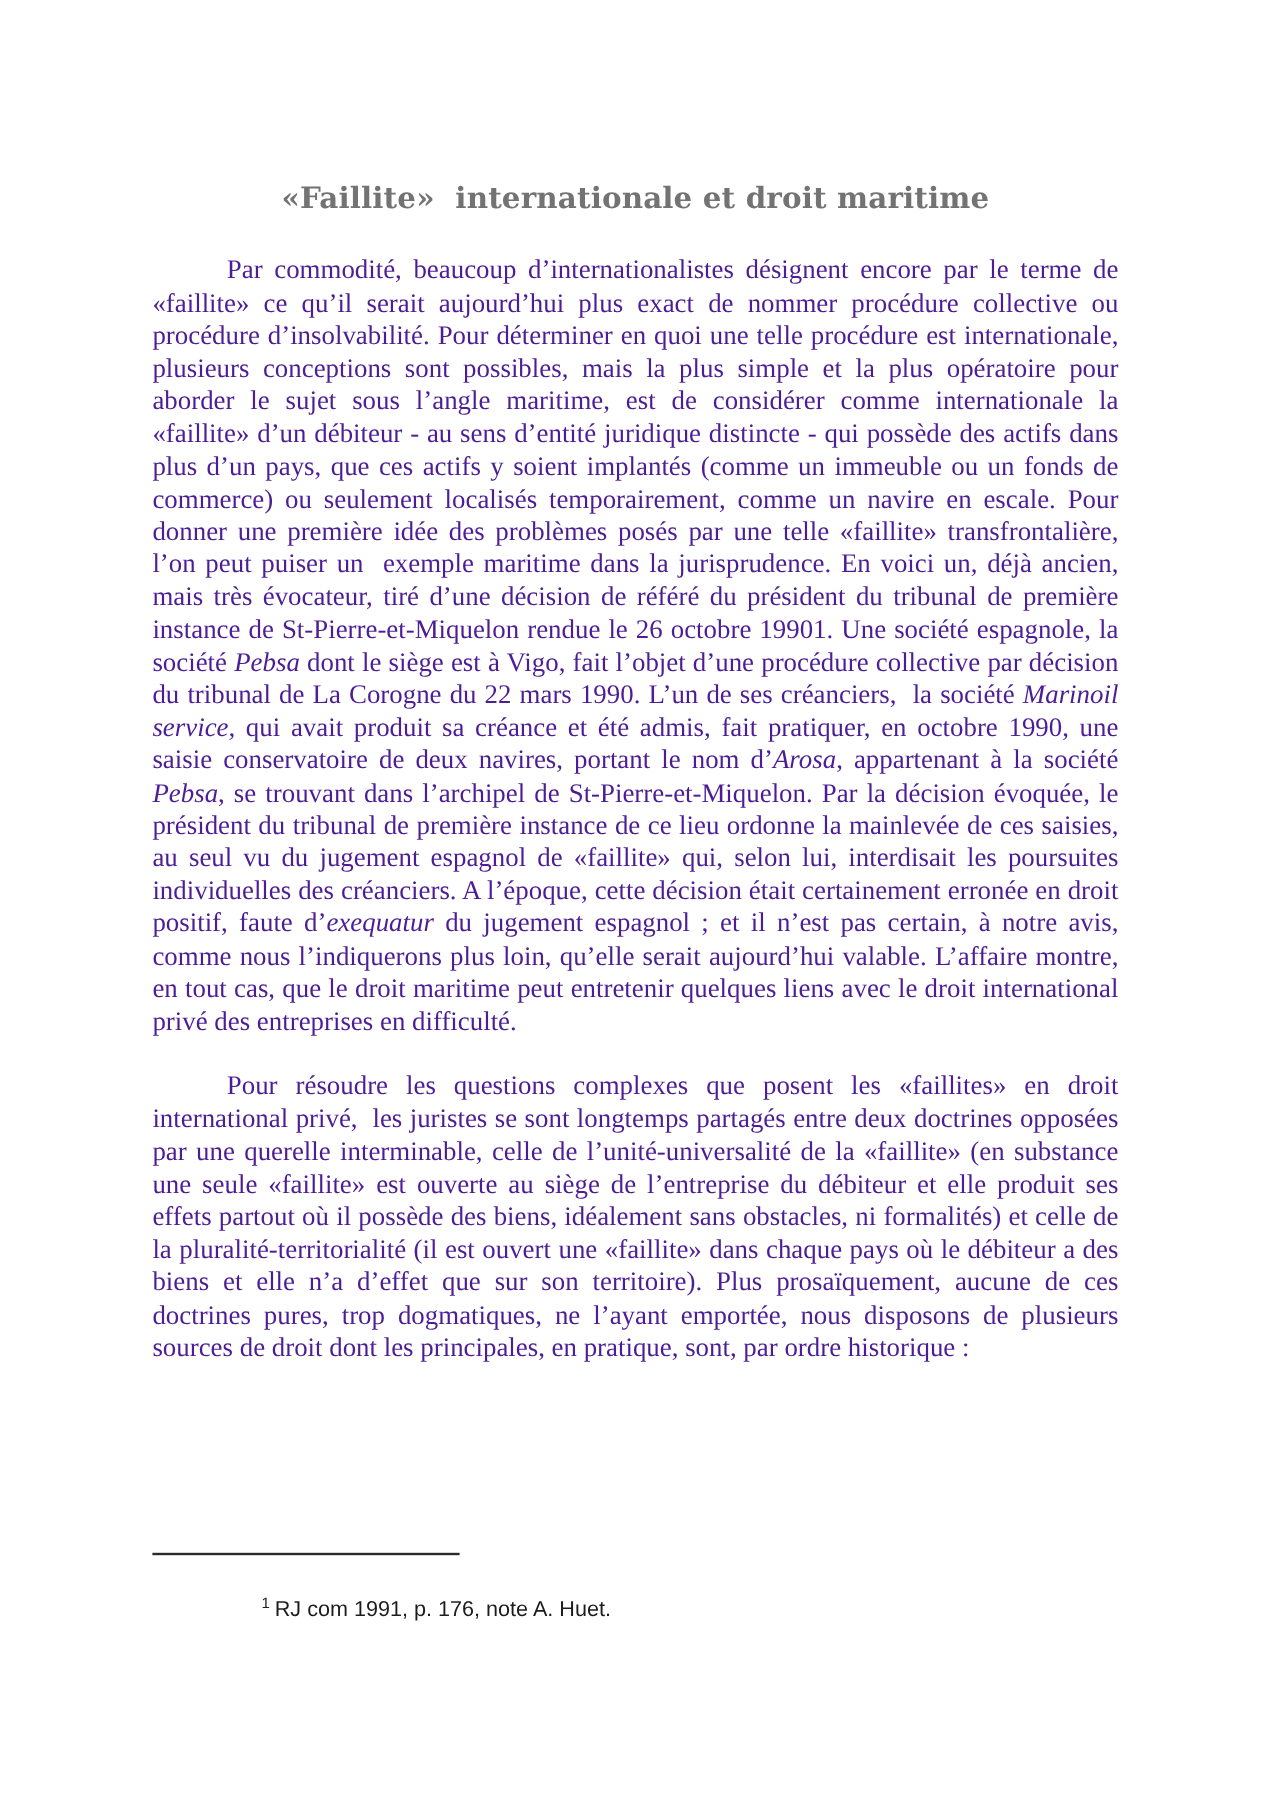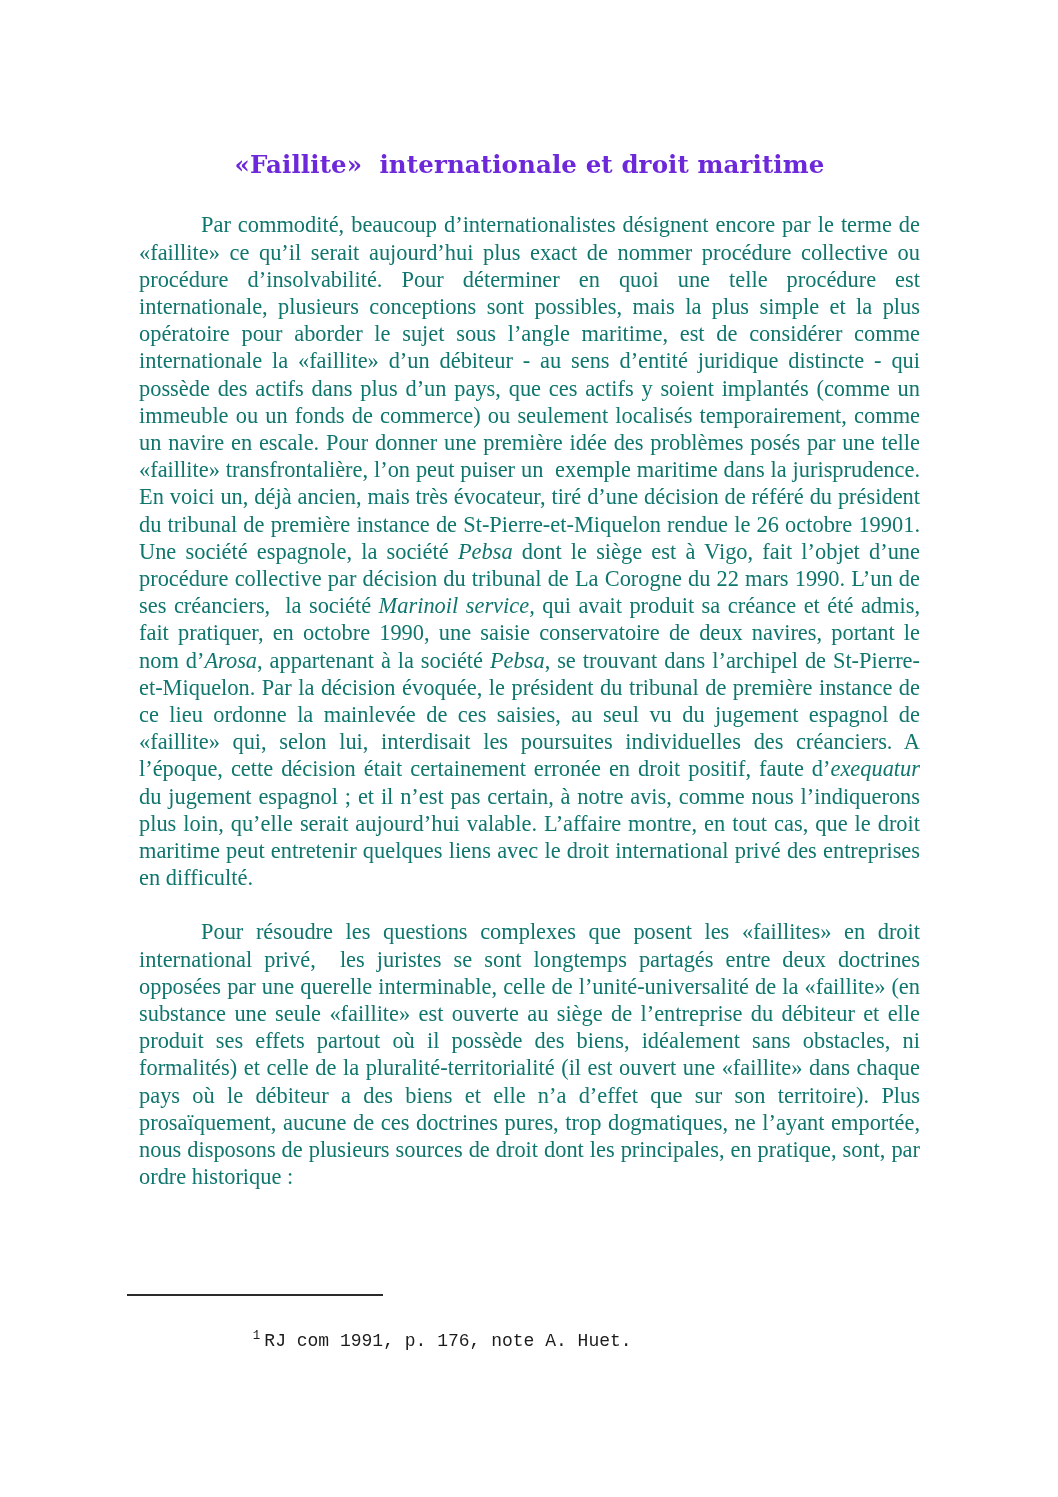--- a/index.html
+++ b/index.html
@@ -25,21 +25,21 @@
     top: 0;
     width: 805px;
   }
 
   
   .doc-title {
     font-family: "DejaVu Serif", "Liberation Serif", serif;
     font-weight: bold;
     font-size: 24.5px;
     line-height: 1.2;
-    color: #6d28d9;
+    color: #737373;
     text-align: center;
     margin: 0;
     padding-top: 150px;
     letter-spacing: 0.1px;
     white-space: pre;
   }
 
   .doc-subtitle {
     font-family: "Liberation Serif", "DejaVu Serif", serif;
     font-size: 22.5px;
@@ -48,24 +48,24 @@
     text-align: center;
     margin: 0;
     padding-top: 28px;
   }
 
   
   .body-para {
     font-family: "Liberation Serif", "DejaVu Serif", serif;
     font-size: 22.4px;
     line-height: 27.2px;
-    color: #0f766e;
+    color: #4c1d95;
     text-align: justify;
     text-justify: inter-word;
-    margin: 12px;
+    margin: 0;
     text-indent: 62px;
     white-space: pre-wrap;
     hyphens: none;
   }
 
   #para-1 {
     margin-top: 32px;
   }
 
   #para-2 {
@@ -86,21 +86,21 @@
   }
 
   .footnote-rule {
     width: 256px;
     height: 0;
     border-top: 2px solid #2a2a2a;
     margin: 0 0 10px 0;
   }
 
   .footnote-item {
-    font-family: Liberation Mono, monospace;
+    font-family: Liberation Sans, sans-serif;
     font-size: 18px;
     line-height: 1.25;
     color: #1c1c1c;
     margin: 0;
     padding-left: 61px;
     white-space: pre-wrap;
   }
 
   .footnote-marker {
     font-size: 12.5px;

